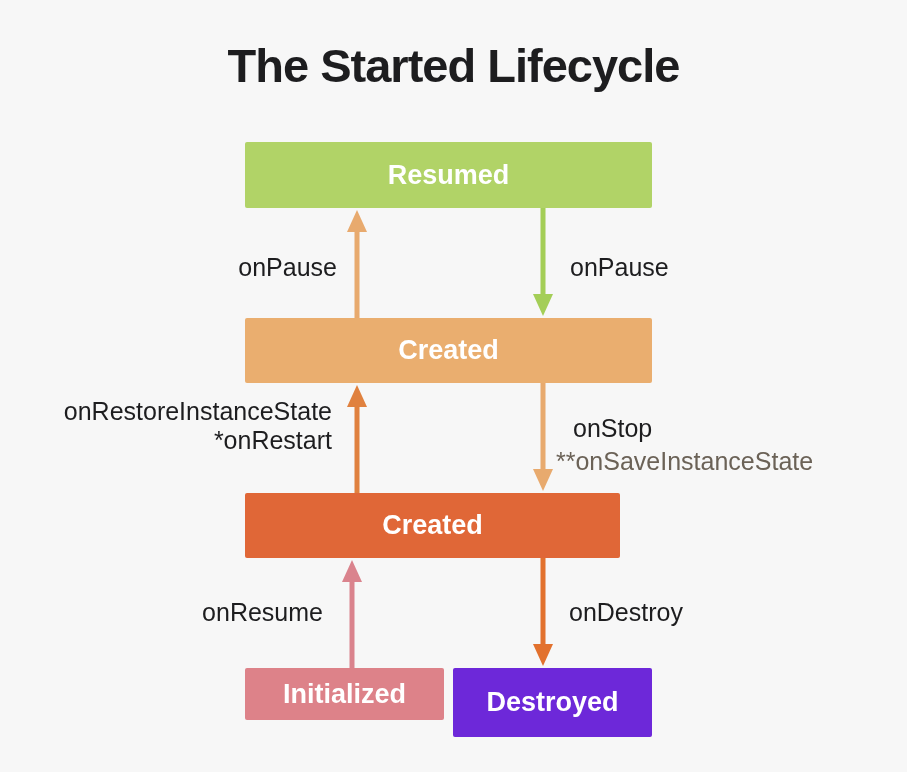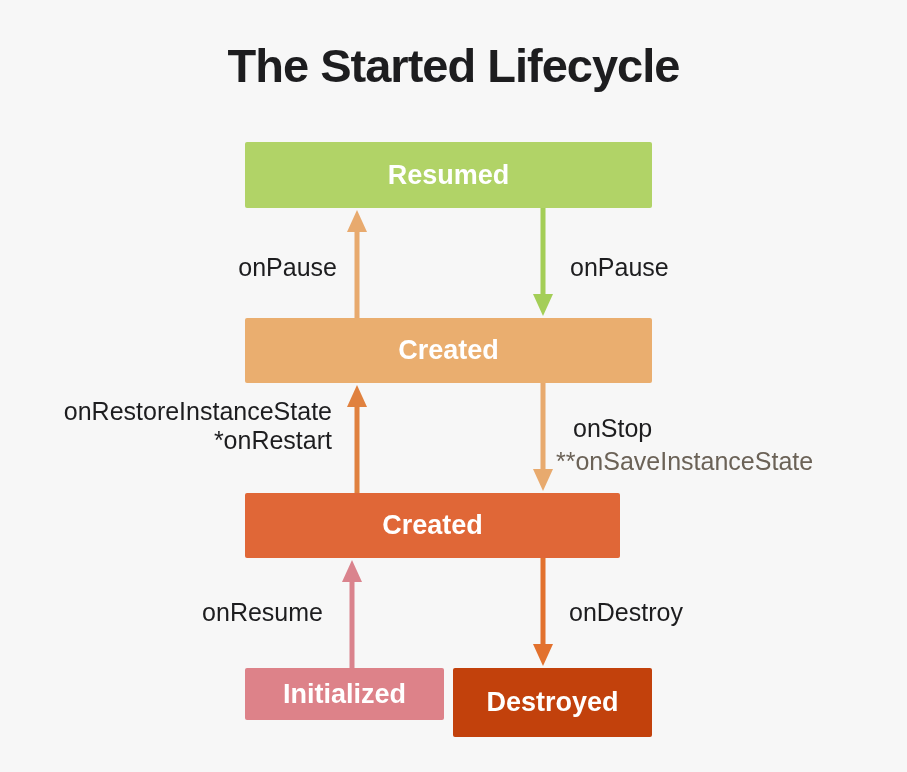--- a/index.html
+++ b/index.html
@@ -72,21 +72,21 @@
 </div>
 
 <div class="state box-created" style="background: rgb(224, 103, 55);">
   <span class="state-label">Created</span>
 </div>
 
 <div class="state box-initialized" style="background: rgb(221, 130, 137);">
   <span class="state-label">Initialized</span>
 </div>
 
-<div class="state box-destroyed" style="background: #c2410c; text-align: right;">
+<div class="state box-destroyed" style="background: #6d28d9; text-align: right;">
   <span class="state-label">Destroyed</span>
 </div>
 
 <svg class="arrow arrow-gap1 arrow-col-left" viewBox="0 0 24 110">
   <polygon points="12,2 2,24 22,24" fill="#e8aa6e"></polygon>
   <rect x="9.5" y="22" width="5" height="88" fill="#e8aa6e"></rect>
 </svg>
 
 <svg class="arrow arrow-gap1 arrow-col-right" viewBox="0 0 24 110">
   <polygon points="12,108 2,86 22,86" fill="#a4ce57"></polygon>

